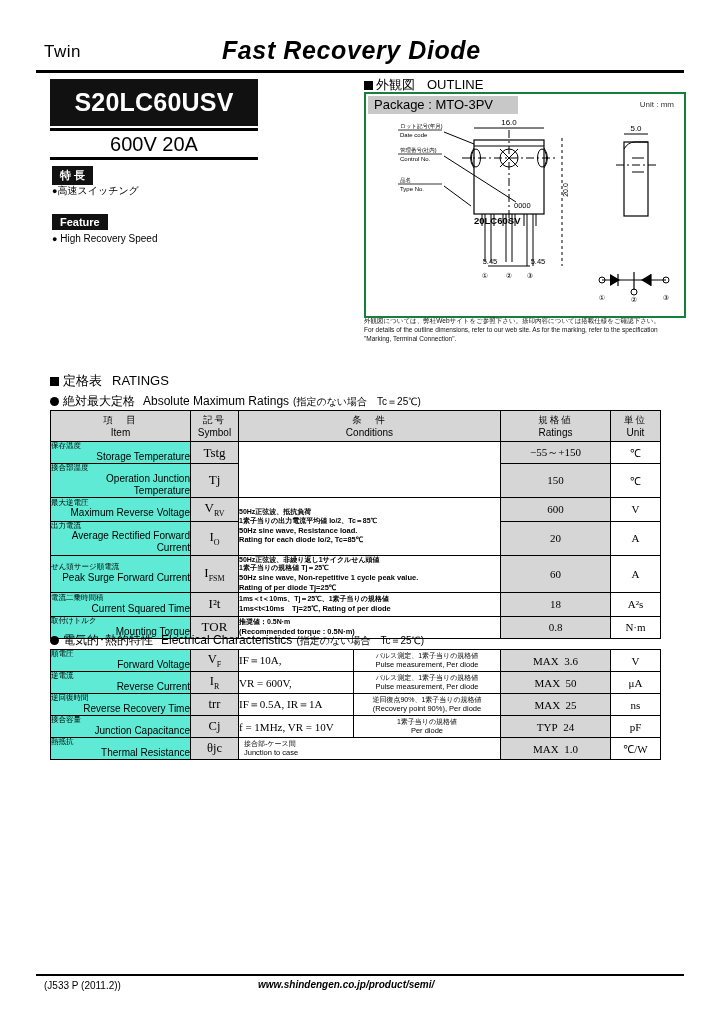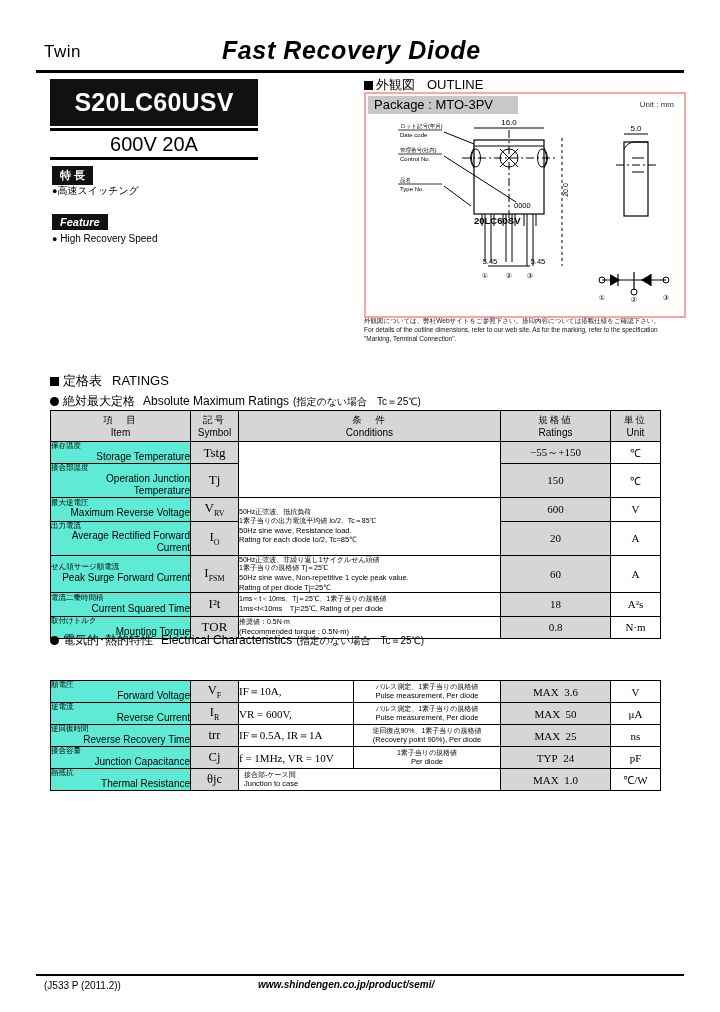--- a/index.html
+++ b/index.html
@@ -20,21 +20,21 @@
   .pn-rule2{position:absolute;left:50px;top:157px;width:208px;height:3px;background:#000;}
 
   .tagbox{position:absolute;background:#111;color:#fff;font-size:11px;font-weight:bold;padding:2px 8px;}
   .bullet-line{position:absolute;font-size:10px;white-space:nowrap;}
   .bullet-line .dot{font-size:9px;}
 
   
   .ol-head{position:absolute;left:364px;top:76px;font-size:13px;white-space:nowrap;}
   .ol-head .sq{display:inline-block;width:9px;height:9px;background:#000;margin-right:3px;vertical-align:-1px;}
   .ol-head .ol-en{margin-left:12px;}
-  .ol-frame{position:absolute;left:364px;top:92px;width:318px;height:222px;border:2px solid #fca5a5;}
+  .ol-frame{position:absolute;left:364px;top:92px;width:318px;height:222px;border:2px solid #15803d;}
   .pkg-bar{position:absolute;left:2px;top:2px;width:150px;height:18px;background:#c8c8c8;}
   .pkg-bar span{display:block;font-size:13px;line-height:18px;padding-left:6px;}
   .unit-lbl{position:absolute;right:10px;top:6px;font-size:8px;color:#333;}
 
   .drw{position:absolute;left:0;top:0;width:100%;height:100%;}
 
   .note{position:absolute;left:364px;top:317px;width:320px;font-size:6.5px;line-height:1.35;color:#111;}
 
   
   .sec-h1{position:absolute;font-size:13px;white-space:nowrap;}
@@ -48,21 +48,21 @@
   table.dt{position:absolute;border-collapse:collapse;table-layout:fixed;}
   table.dt td,table.dt th{border:1px solid #000;padding:0;vertical-align:middle;}
   .thr td{background:#d6d6d6;text-align:center;height:30px;}
   .thr .jp{display:block;font-size:9.5px;letter-spacing:2px;}
   .thr .en{display:block;font-size:10px;}
   .c-item{padding:3px 5px;background:#5eead4;}
   .c-item .jp{display:block;font-size:7.5px;line-height:1.15;}
   .c-item .en{display:block;font-size:10px;line-height:1.2;text-align:right;}
   .c-sym{background:#d6d6d6;text-align:center;font-family:"Liberation Serif",serif;font-size:13px;}
   .c-sym sub{font-size:8px;}
-  .c-cond{background:#fff;padding:2px 5px;}
+  .c-cond{background:#fff;padding:2px 5px;font-weight:bold;}
   .c-cond .jp{display:block;font-size:7px;line-height:1.25;}
   .c-cond .en{display:block;font-size:7.5px;line-height:1.25;}
   .c-val{background:#d6d6d6;text-align:center;font-size:11px;font-family:"Liberation Serif",serif;}
   .c-unit{background:#fff;text-align:center;font-size:11px;font-family:"Liberation Serif",serif;}
 
   .ec-sym{background:#d6d6d6;text-align:center;font-family:"Liberation Serif",serif;font-size:12.5px;}
   .ec-cnd1{background:#fff;text-align:left;padding-left:8px;font-family:"Liberation Serif",serif;font-size:11px;}
   .ec-cnd2{background:#fff;padding:2px 4px;text-align:center;}
   .ec-cnd2 .jp{display:block;font-size:7px;line-height:1.2;}
   .ec-cnd2 .en{display:block;font-size:7.5px;line-height:1.2;}
@@ -88,21 +88,21 @@
   </div>
   <div class="pn-rule1"></div>
   <div class="pn-volt">600V 20A</div>
   <div class="pn-rule2"></div>
 
   <div class="tagbox" style="left:52px;top:166px;">特 長</div>
   <div class="bullet-line" style="left:52px;top:184px;">
     <span class="dot">●</span><span>高速スイッチング</span>
   </div>
 
-  <div class="tagbox" style="left:52px;top:214px;font-style:italic;">Feature</div>
+  <div class="tagbox" style="left:52px;top:214px;">Feature</div>
   <div class="bullet-line" style="left:52px;top:233px;">
     <span class="dot">●</span> <span>High Recovery Speed</span>
   </div>
 
   <div class="ol-head">
     <span class="sq"></span><span>外観図</span><span class="ol-en">OUTLINE</span>
   </div>
 
   <div class="ol-frame">
     <div class="pkg-bar">
@@ -331,21 +331,21 @@
       <td class="c-val">0.8</td>
       <td class="c-unit">N·m</td>
     </tr>
   </tbody>
     </table>
 
   <div class="sec-h2" style="left:50px;top:632px;">
     <span class="ci"></span><span>電気的･熱的特性</span><span class="en">Electrical Characteristics</span><span class="cond">(指定のない場合　Tc＝25℃)</span>
   </div>
 
-  <table class="dt" style="left:50px;top:680px;width:610px;">
+  <table class="dt" style="left:50px;top:649px;width:610px;">
     <colgroup>
         <col style="width:140px">
         <col style="width:48px">
         <col style="width:115px">
         <col style="width:147px">
         <col style="width:110px">
         <col style="width:50px">
       </colgroup>
     <tbody>
         <tr style="height:22px">

